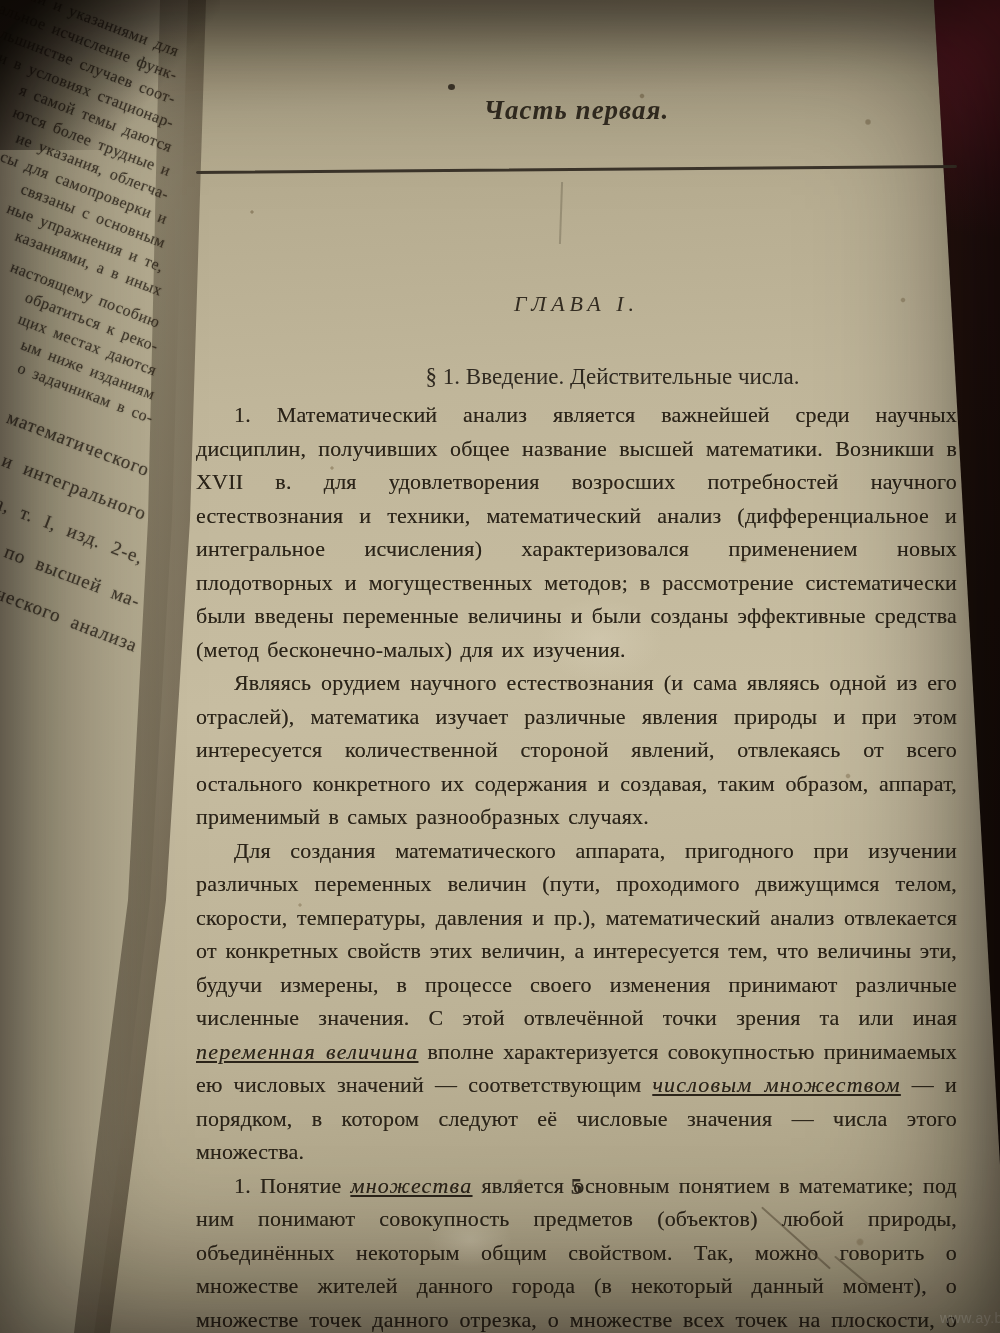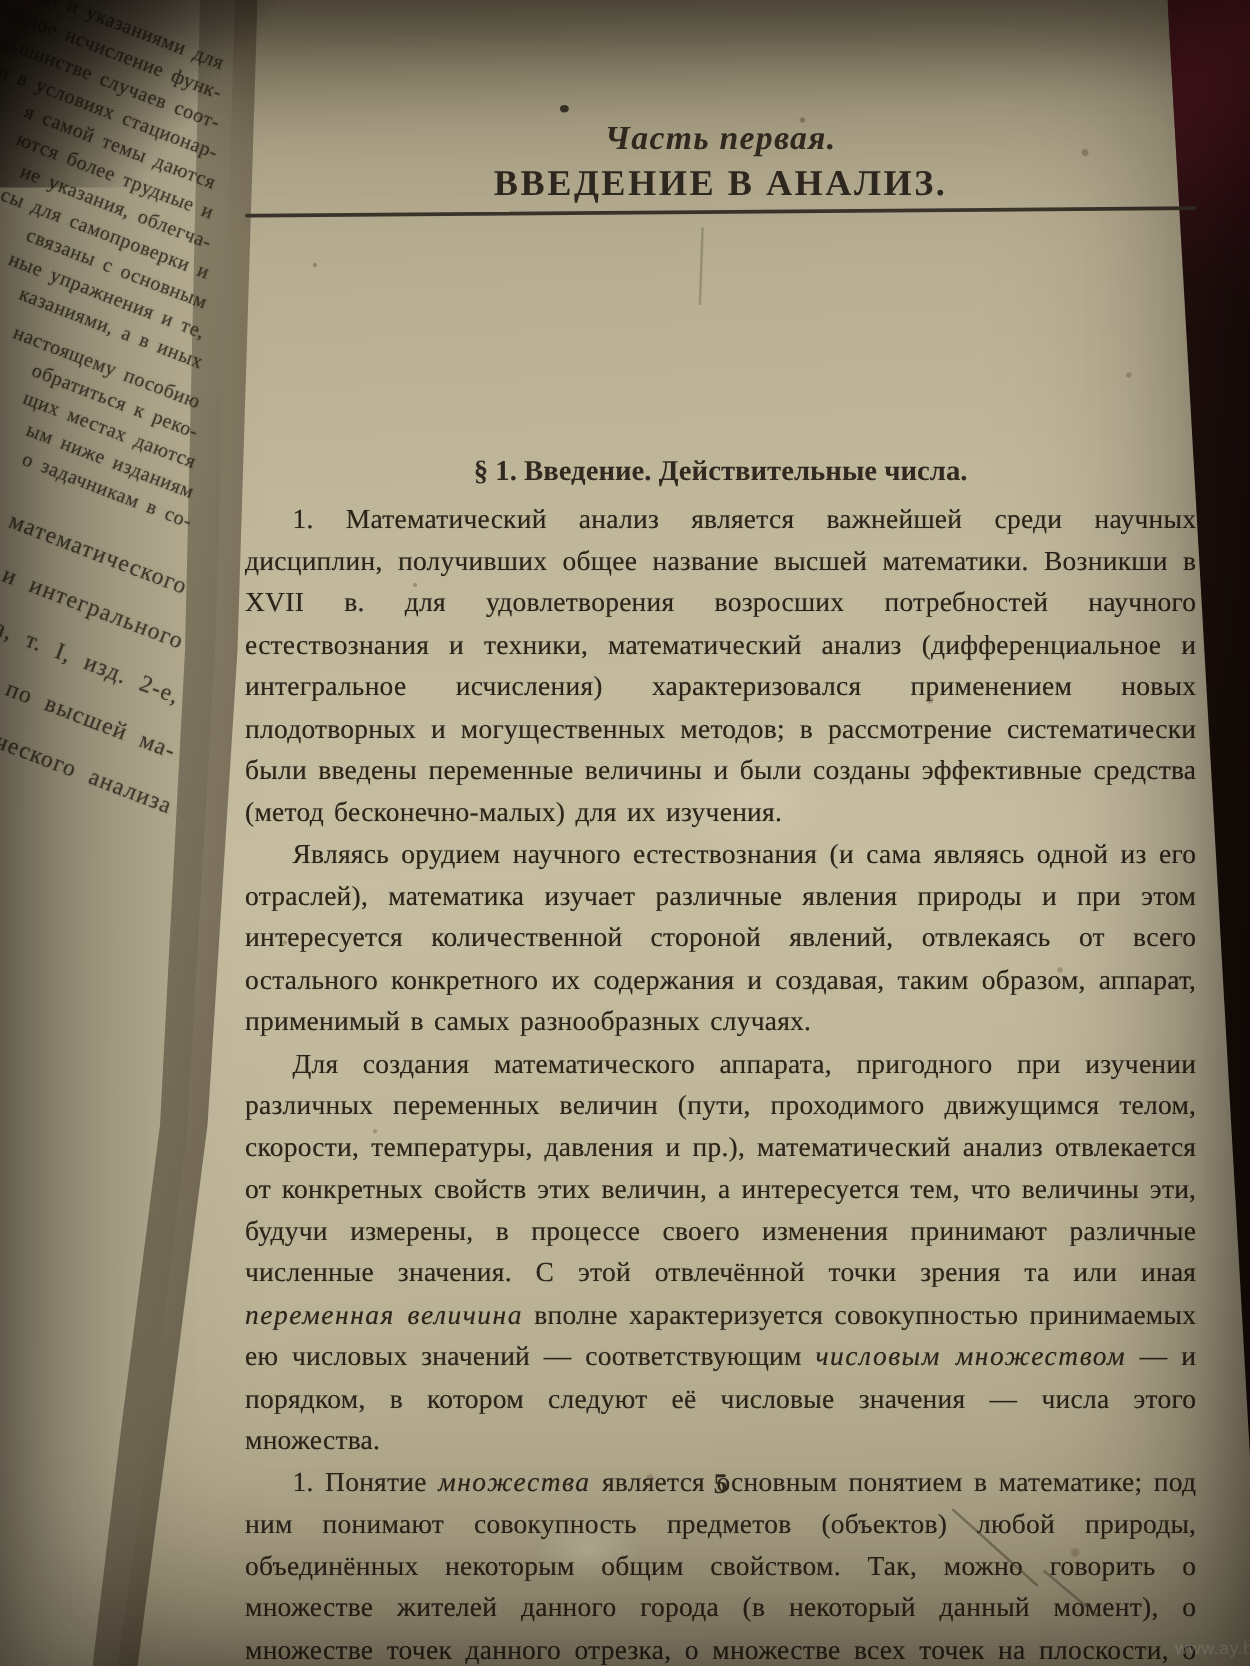--- a/index.html
+++ b/index.html
@@ -73,26 +73,26 @@
   }
   
   .main-text{position:absolute;left:196px;top:0;width:761px;height:1311px;color:#2b2419;}
   .main-text > div{position:absolute;left:0;width:100%;}
   .ink-dot{position:absolute;left:252px;top:84px;width:7px;height:6px;border-radius:50%;background:#3f382c;}
   .part-label{top:95px;text-align:center;font-style:italic;font-weight:600;font-size:27px;letter-spacing:1px;color:#332c21;}
   .part-title{top:131px;text-align:center;font-weight:bold;font-size:29px;letter-spacing:2px;color:#2f2920;}
   .rule{position:absolute;left:40px;top:168px;width:716px;height:3px;background:#3b342a;transform:rotate(-.45deg);border-radius:2px;}
   .chapter-label{top:291px;text-align:center;font-style:italic;font-size:22px;letter-spacing:5px;color:#332c21;}
   .chapter-title{top:326px;text-align:center;font-weight:bold;font-size:24px;letter-spacing:.5px;color:#2f2920;}
-  .section-title{top:364px;text-align:center;font-weight:bold;font-size:23px;color:#2f2920;}
+  .section-title{top:364px;text-align:center;font-weight:normal;font-size:23px;color:#2f2920;margin-left:36px;}
   .body{top:398px;width:757px;font-size:22px;line-height:33.5px;text-align:justify;
         text-shadow:0 0 .6px rgba(43,36,25,.5);word-spacing:2.5px;letter-spacing:.2px;}
   .body p{margin:0;text-indent:38px;}
   .body p + p{margin-top:0;}
-  .body em{font-style:italic;letter-spacing:1.2px;}
+  .body em{font-style:italic;letter-spacing:1.2px;text-decoration:underline;}
   .page-number{position:absolute;left:712px;top:1174px;width:40px;text-align:center;font-weight:bold;font-size:23px;color:#332c21;}
   
   .crease{position:absolute;left:560px;top:182px;width:2px;height:62px;background:rgba(70,60,44,.28);transform:rotate(2deg);}
   .scratch-a{position:absolute;left:795px;top:1192px;width:2px;height:92px;background:rgba(78,66,46,.5);transform:rotate(-48deg);border-radius:2px;}
   .scratch-b{position:absolute;left:856px;top:1246px;width:2px;height:58px;background:rgba(78,66,46,.45);transform:rotate(-50deg);border-radius:2px;}
   .watermark{
     position:absolute;left:940px;top:1310px;
     font-family:"Liberation Sans","DejaVu Sans",sans-serif;
     font-size:14px;color:rgba(228,222,206,.55);letter-spacing:.5px;white-space:nowrap;
   }
@@ -138,22 +138,22 @@
     </div>
   </div>
 
   <div class="gutter"></div>
   <div class="corner-tl"></div>
   <div class="cover-right"></div>
 
   <div class="main-text">
     <span class="ink-dot"></span>
     <div class="part-label">Часть первая.</div>
-    <div class="part-title">ВВЕДЕНИЕ В АНАЛИЗ.</div>
     <div class="rule"></div>
+    <div class="chapter-label">ГЛАВА I.</div>
     <div class="section-title">§ 1. Введение. Действительные числа.</div>
     <div class="body">
         <p><span>1. Математический анализ является важнейшей среди научных дисциплин, получивших общее название высшей математики. Возникши в XVII в. для удовлетворения возросших потребностей научного естествознания и техники, математический анализ (дифференциальное и интегральное исчисления) характеризовался применением новых плодотворных и могущественных методов; в рассмотрение систематически были введены переменные величины и были созданы эффективные средства (метод бесконечно-малых) для их изучения.</span></p>
         <p><span>Являясь орудием научного естествознания (и сама являясь одной из его отраслей), математика изучает различные явления природы и при этом интересуется количественной стороной явлений, отвлекаясь от всего остального конкретного их содержания и создавая, таким образом, аппарат, применимый в самых разнообразных случаях.</span></p>
         <p><span>Для создания математического аппарата, пригодного при изучении различных переменных величин (пути, проходимого движущимся телом, скорости, температуры, давления и пр.), математический анализ отвлекается от конкретных свойств этих величин, а интересуется тем, что величины эти, будучи измерены, в процессе своего изменения принимают различные численные значения. С этой отвлечённой точки зрения та или иная </span><em>переменная величина</em><span> вполне характеризуется совокупностью принимаемых ею числовых значений — соответствующим </span><em>числовым множеством</em><span> — и порядком, в котором следуют её числовые значения — числа этого множества.</span></p>
         <p><span>1. Понятие </span><em>множества</em><span> является основным понятием в математике; под ним понимают совокупность предметов (объектов) любой природы, объединённых некоторым общим свойством. Так, можно говорить о множестве жителей данного города (в некоторый данный момент), о множестве точек данного отрезка, о множестве всех точек на плоскости, о множестве углов данного</span></p>
       </div>
     <div class="page-number">5</div>
   </div>
 

